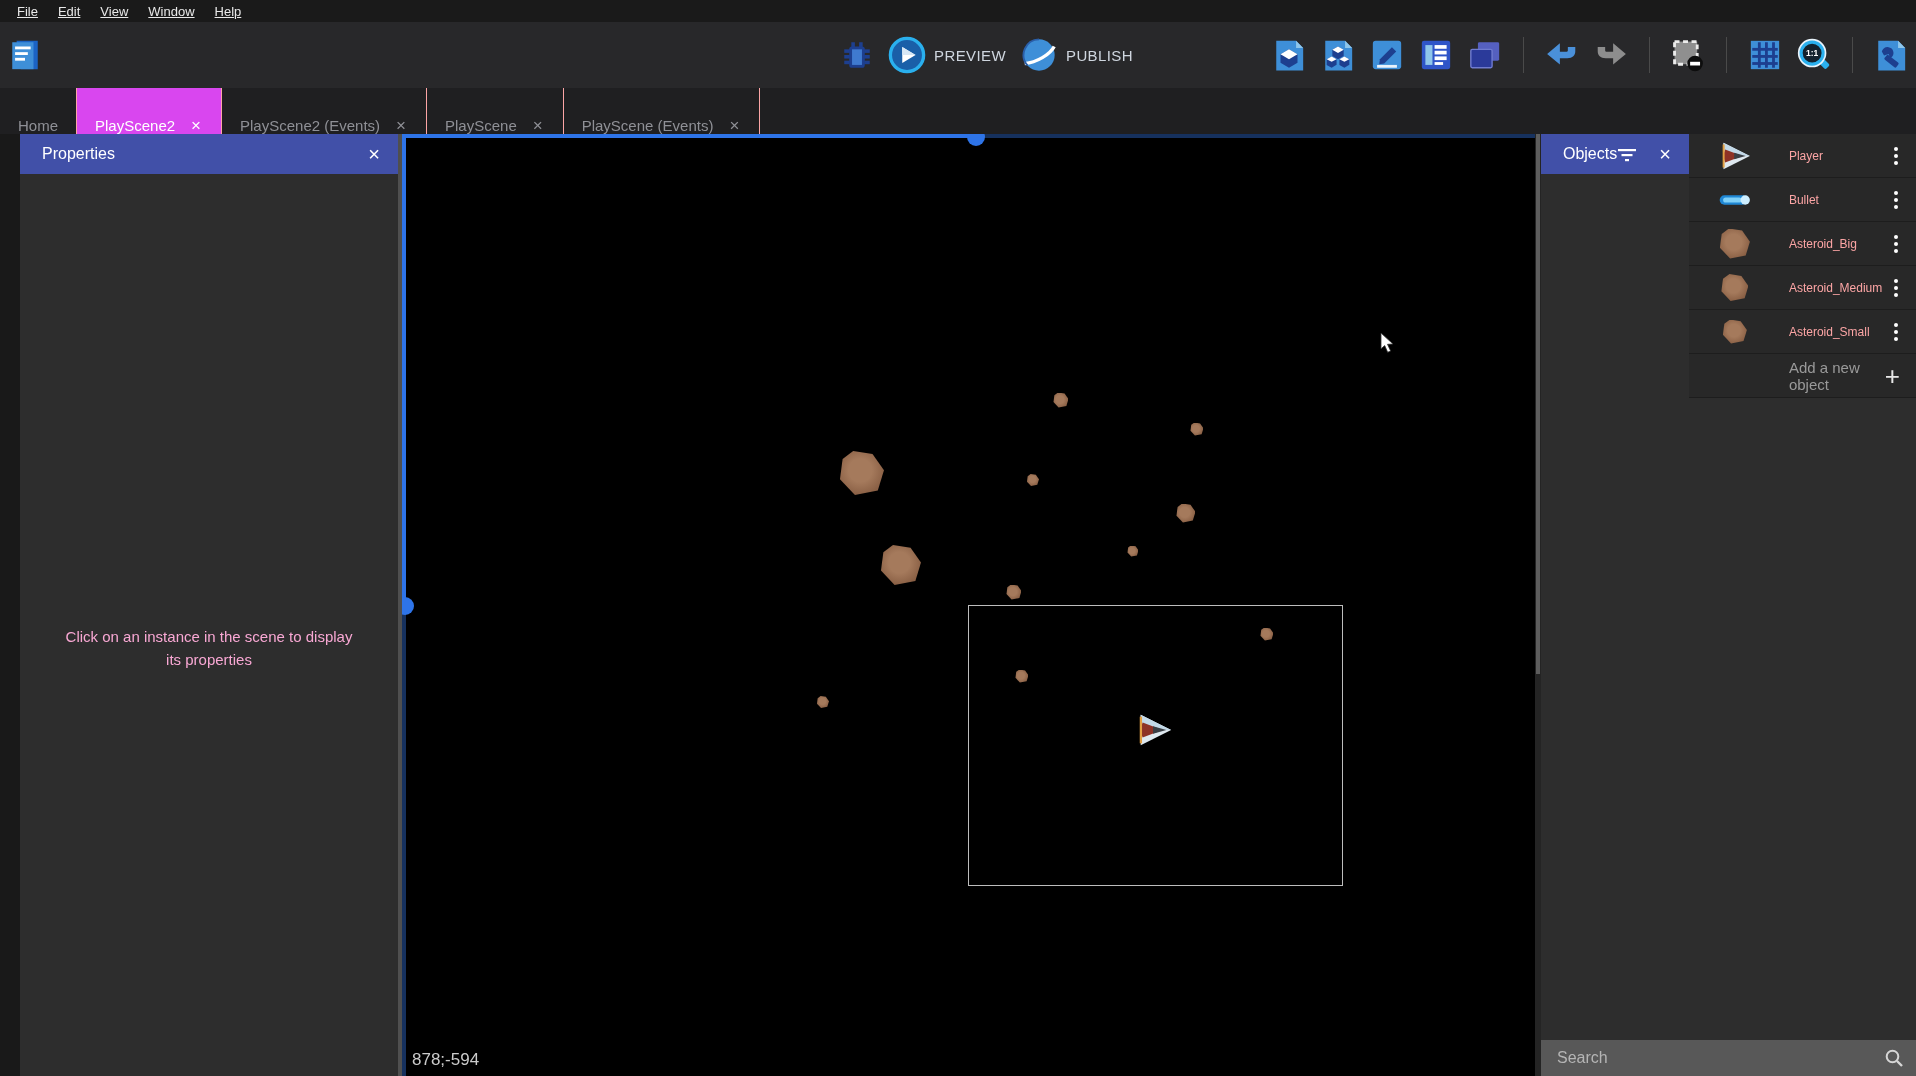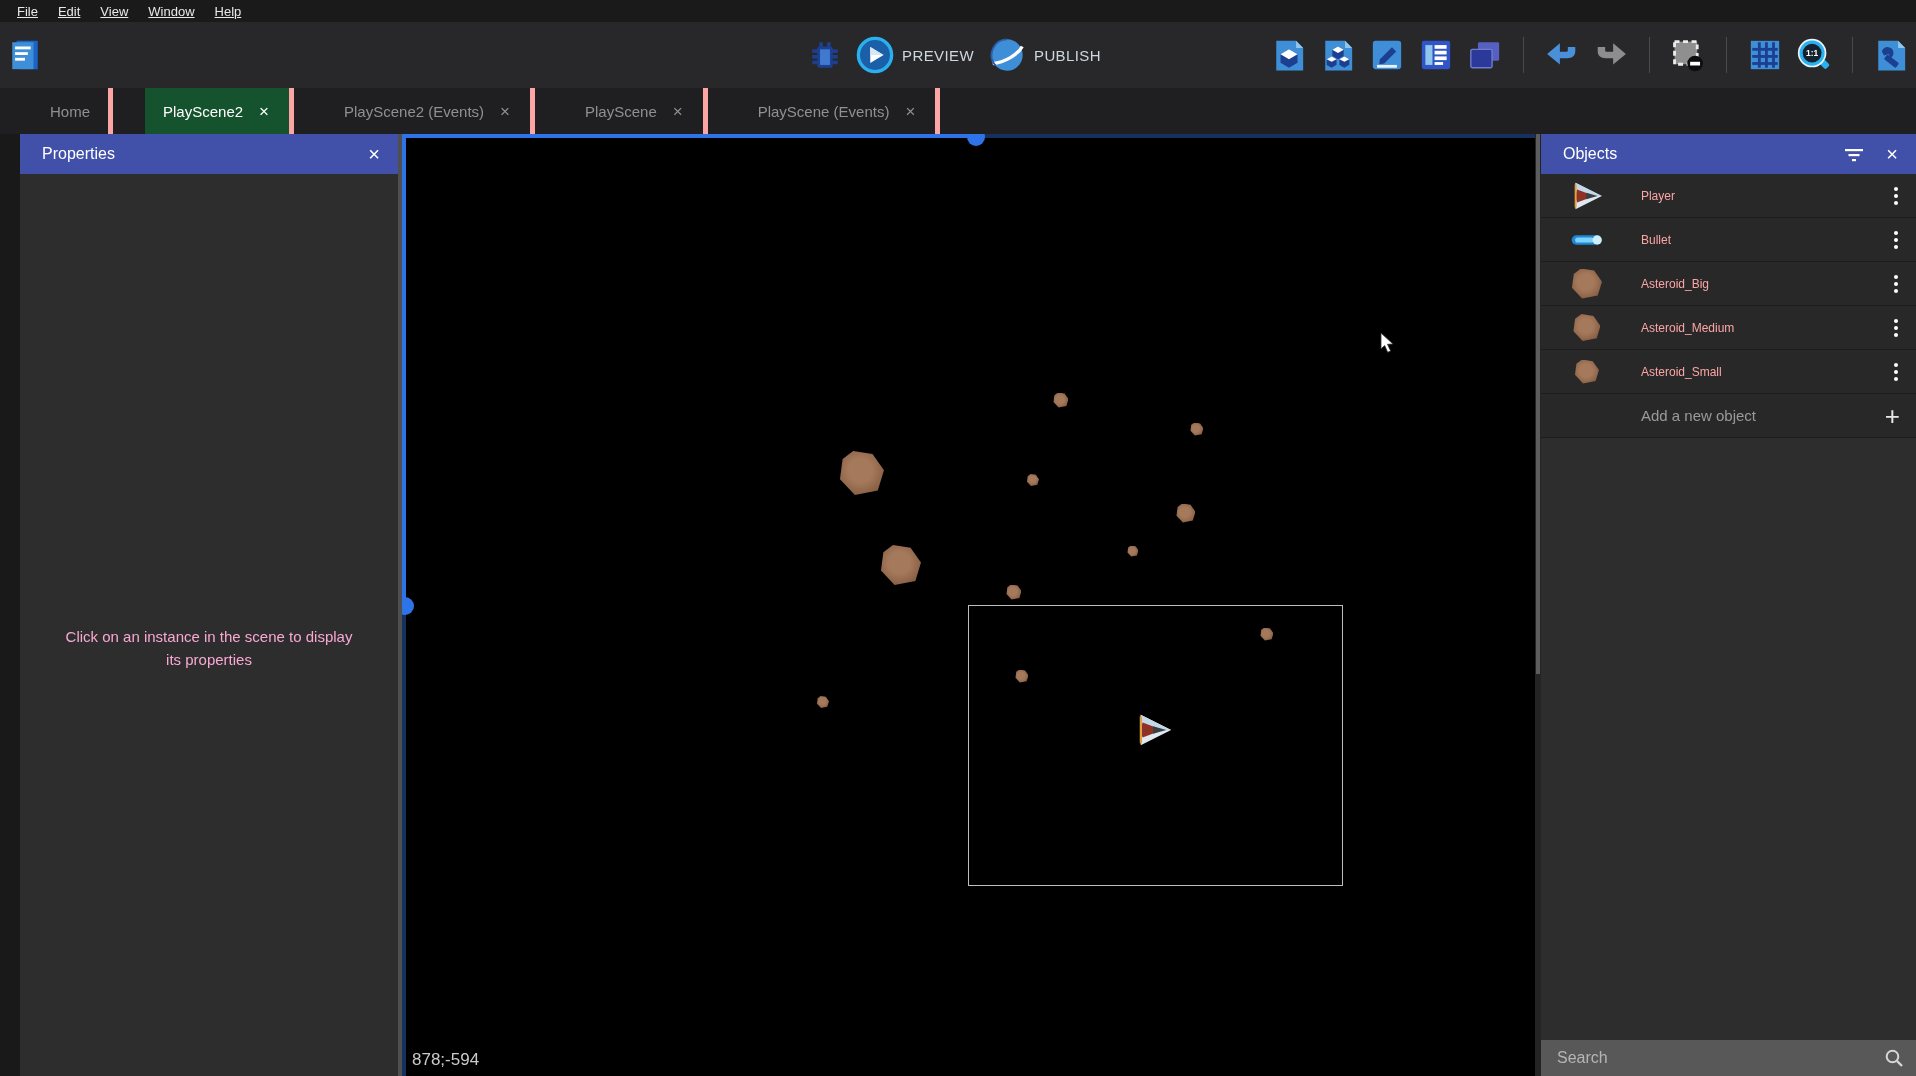--- a/index.html
+++ b/index.html
@@ -7,33 +7,33 @@
     font-family:"Liberation Sans", sans-serif; -webkit-font-smoothing:antialiased; }
   #app { width:1916px; height:1076px; display:flex; flex-direction:column; }
 
   
   .menubar { height:22px; background:#1a1a1a; display:flex; align-items:center; padding-left:8px; gap:2px; }
   .menu-item { color:#e8e8e8; font-size:13px; padding:2px 9px; cursor:default;text-decoration:underline; }
 
   
   .toolbar { height:66px; background:#28282a; position:relative; display:flex; align-items:center; }
   .tb-left { position:absolute; left:8px; top:0; height:66px; display:flex; align-items:center; }
-  .tb-center { position:absolute; left:808px; top:0; height:66px; display:flex; align-items:center; gap:14px;justify-content:space-between; }
+  .tb-center { position:absolute; left:840px; top:0; height:66px; display:flex; align-items:center; gap:14px;justify-content:space-between; }
   .tb-right { position:absolute; right:8px; top:0; height:66px; display:flex; align-items:center; gap:15px; }
   .tb-label { color:#cfd6df; font-size:15px; letter-spacing:.4px; margin-left:8px; }
   .tb-sep { width:1px; height:36px; background:#4a4a4a; margin:0 6px; }
   .tb-btn { display:flex; align-items:center; cursor:pointer; }
   .icon34 { width:34px; height:34px; display:block; }
   .icon38 { width:38px; height:38px; display:block; }
 
   
   .tabbar { height:46px; background:#1f1f21; display:flex; align-items:stretch; }
-  .tab { display:flex; align-items:center; padding:0 18px; gap:14px; color:#8f9096; font-size:15px;
-    border-right:5px solid #fca5a5; cursor:pointer; white-space:nowrap;margin-left:32px; }
-  .tab.active { background:#14532d; color:#ffffff; }
+  .tab { display:flex; align-items:flex-end; padding:0 18px; gap:14px; color:#8f9096; font-size:15px;
+    border-right:1px solid #fca5a5; cursor:pointer; white-space:nowrap; }
+  .tab.active { background:#d946ef; color:#ffffff; }
   .tab .close { font-size:17px; color:inherit; line-height:1; padding:0 2px; cursor:pointer; }
 
   
   .content { flex:1; display:flex; height:942px;padding-left:20px; }
 
   
   .panel-left { width:382px; background:#2d2d2d; display:flex; flex-direction:column; }
   .panel-header { height:40px; background:#4150a8; display:flex; align-items:center; padding:0 14px 0 22px; flex:0 0 auto; }
   .panel-title { color:#fff; font-size:16px; flex:1; }
   .panel-x { color:#fff; font-size:20px; cursor:pointer; padding:0 4px; }
@@ -51,21 +51,21 @@
     background:radial-gradient(circle at 46% 44%, #a57a5c 0 34%, #8a6045 72%); }
   .camera-border { position:absolute; border:1px solid #bdbdbd; }
   .scene-player { position:absolute; }
   .scene-cursor { position:absolute; width:20px; height:22px; z-index:8; }
   .scene-coords { position:absolute; left:10px; bottom:6px; color:#cbcbcb; font-size:17px; text-shadow:0 1px 2px #000; }
 
   .vdivider-right { width:6px; background:#242424; position:relative; cursor:col-resize; }
   .vdivider-right .thumb { position:absolute; left:1px; top:0; width:4px; height:540px; background:#5d5d5d; }
 
   
-  .panel-right { width:379px; background:#2d2d2d; display:flex; flex-direction:column; position:relative; }
+  .panel-right { width:379px; background:#2d2d2d; display:flex; position:relative; }
   .obj-header-icons { display:flex; align-items:center; gap:18px; }
   .obj-rows { flex:1; overflow:hidden; }
   .obj-row { height:44px; background:#282828; border-bottom:1px solid #1d1d1d; display:flex; align-items:center;
     padding:0 14px 0 24px; cursor:pointer; }
   .obj-icon-box { width:44px; height:36px; display:flex; align-items:center; justify-content:center; }
   .obj-label { color:#fca5a5; font-size:12px; margin-left:32px; flex:1; }
   .dots { display:flex; flex-direction:column; gap:3px; padding:4px; cursor:pointer; }
   .dots span { width:4px; height:4px; border-radius:50%; background:#ffffff; }
   .add-row { height:44px; background:#282828; border-bottom:1px solid #1d1d1d; display:flex; align-items:center;
     padding:0 16px 0 100px; cursor:pointer; }

